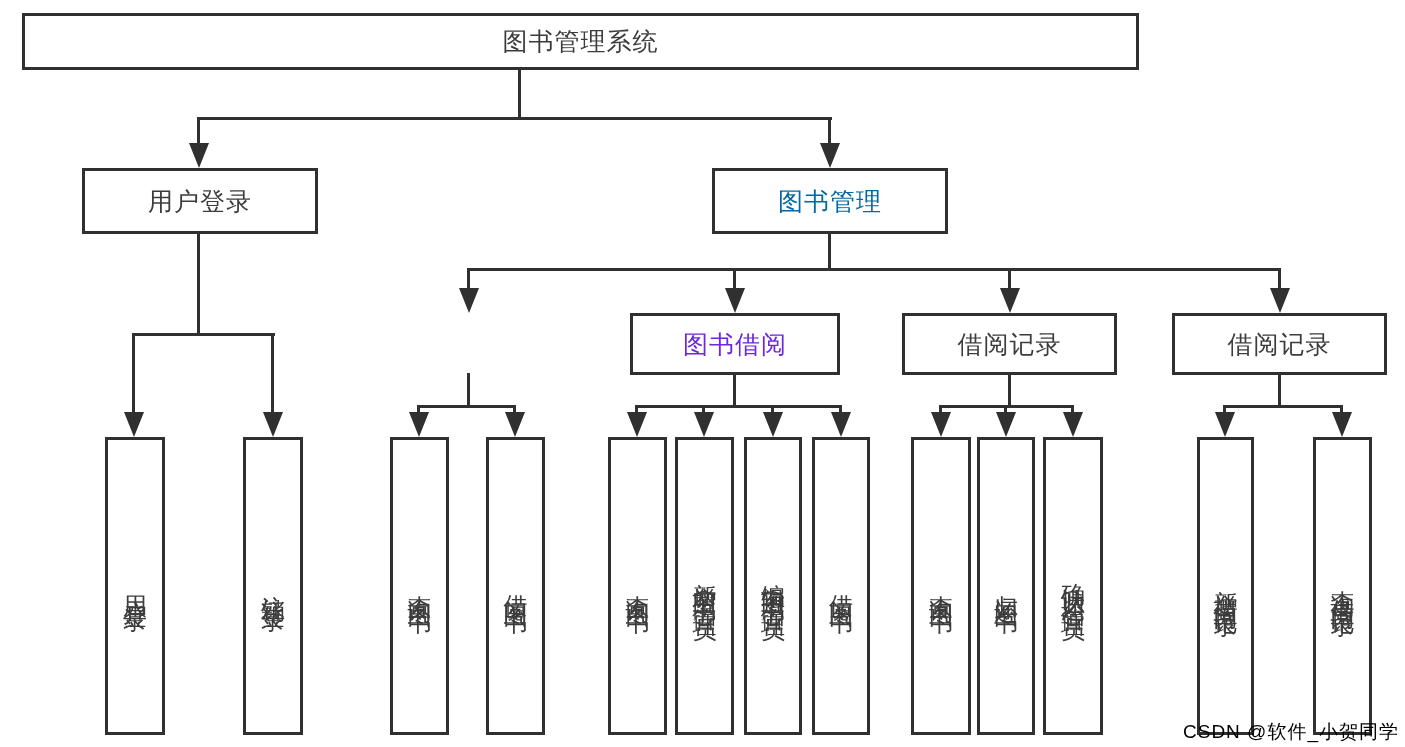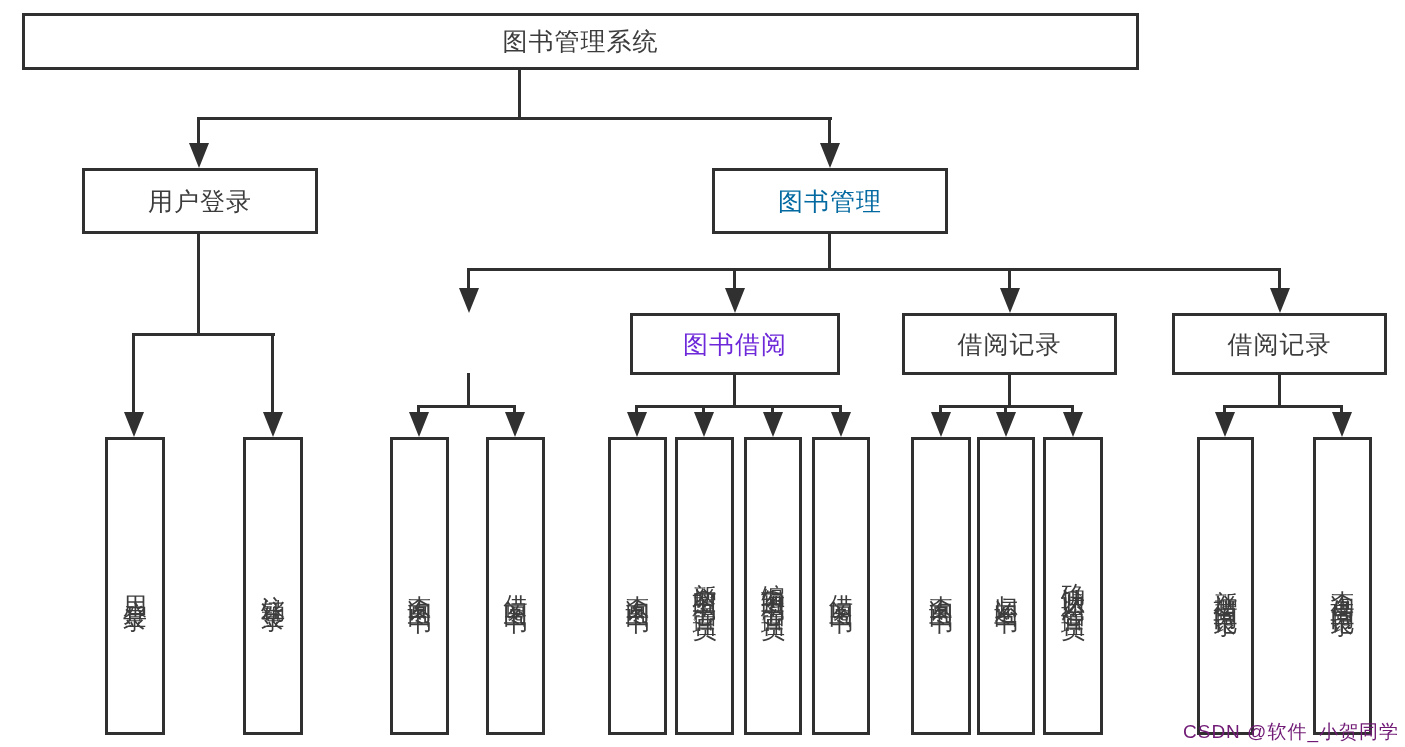--- a/index.html
+++ b/index.html
@@ -125,15 +125,15 @@
   <div class="line" style="left: 1071px; top: 405px; width: 3px; height: 14px; background: rgb(48, 48, 48);"></div>
   <div class="arrowhead" style="left: 1063px; top: 412px; border-top-color: rgb(48, 48, 48);"></div>
 
   <div class="line" style="left: 1278px; top: 373px; width: 3px; height: 35px; background: rgb(48, 48, 48);"></div>
   <div class="line" style="left: 1223px; top: 405px; width: 120px; height: 3px; background: rgb(48, 48, 48);"></div>
   <div class="line" style="left: 1223px; top: 405px; width: 3px; height: 14px; background: rgb(48, 48, 48);"></div>
   <div class="arrowhead" style="left: 1215px; top: 412px; border-top-color: rgb(48, 48, 48);"></div>
   <div class="line" style="left: 1340px; top: 405px; width: 3px; height: 14px; background: rgb(48, 48, 48);"></div>
   <div class="arrowhead" style="left: 1332px; top: 412px; border-top-color: rgb(48, 48, 48);"></div>
 
-  <div class="watermark" style="color: #701a75;">CSDN @软件_小贺同学</div>
+  <div class="watermark" style="color: #000000;">CSDN @软件_小贺同学</div>
 
 </div>
 
 </body></html>

